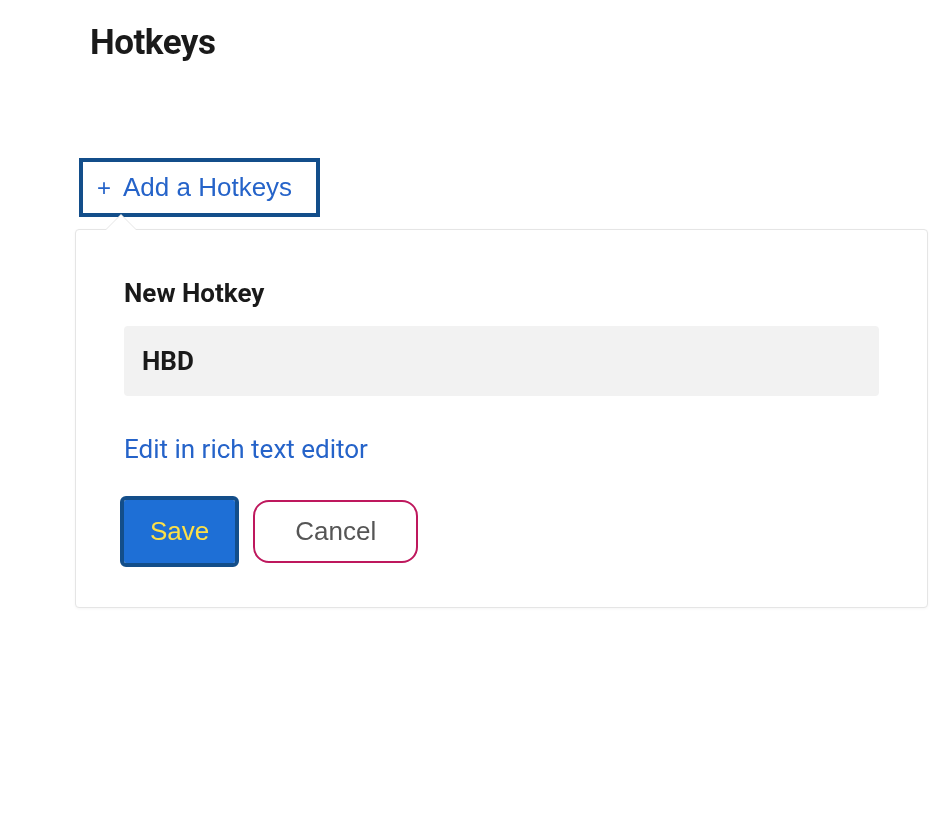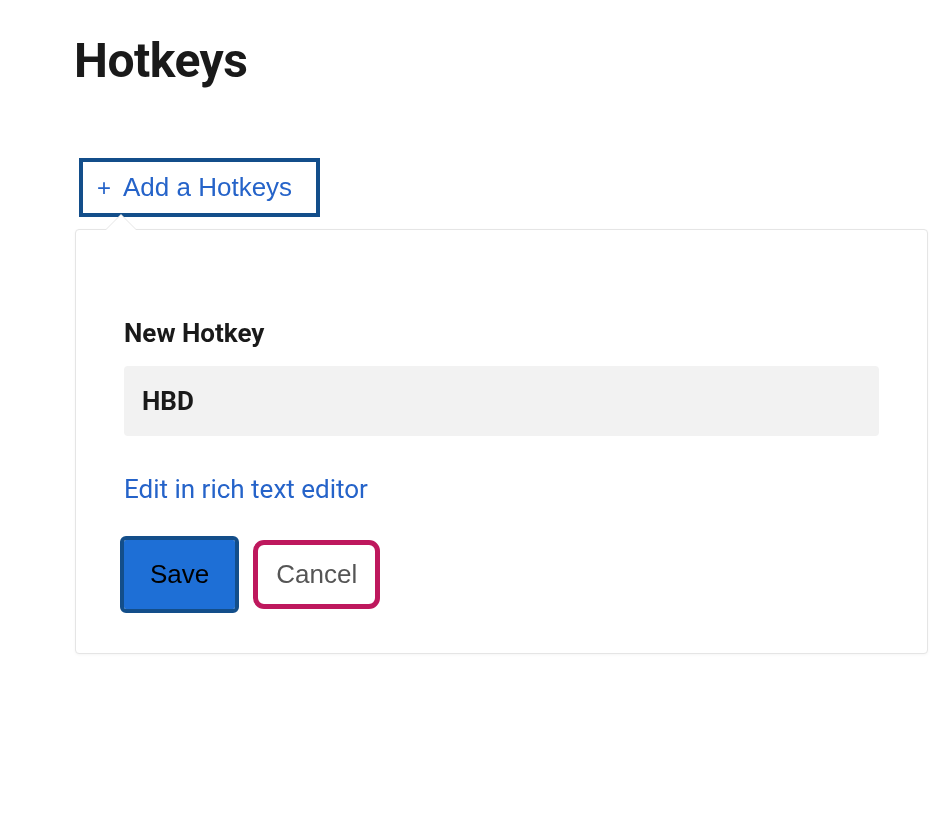--- a/index.html
+++ b/index.html
@@ -8,25 +8,26 @@
       padding: 0;
     }
     body {
       font-family: -apple-system, BlinkMacSystemFont, "Segoe UI", Roboto, "Helvetica Neue", Arial, sans-serif;
       background: #ffffff;
       width: 938px;
       height: 828px;
       position: relative;
     }
     .page-title {
-      font-size: 48px;
+      font-size: 35px;
       font-weight: 700;
       color: #1a1a1a;
-      padding: 32px 0 0 74px;
+      padding: 22px 0 0 74px;
       letter-spacing: -0.5px;
+      margin-left: 16px;
     }
     .add-hotkey-button {
       position: absolute;
       top: 158px;
       left: 79px;
       display: inline-flex;
       align-items: center;
       gap: 12px;
       background: #ffffff;
       border: 4px solid #134e8a;
@@ -72,21 +73,20 @@
     .popover {
       margin-top: 17px;
       background: #ffffff;
       border: 1px solid #e5e5e5;
       border-radius: 4px;
       padding: 48px 48px 44px 48px;
       box-shadow: 0 1px 3px rgba(0,0,0,0.04);
     }
     .field-group {
       margin-bottom: 38px;
-      margin-top: 40px;
     }
     .field-label {
       font-size: 26px;
       font-weight: 700;
       color: #1a1a1a;
       margin-bottom: 18px;
     }
     .text-input-readonly {
       width: 100%;
       background: #f2f2f2;
@@ -116,38 +116,38 @@
       text-decoration: none;
       margin-bottom: 36px;
       cursor: pointer;
     }
     .button-row {
       display: flex;
       gap: 18px;
     }
     .save-button {
       background: #1e6fd6;
-      color: #000000;
+      color: #fde047;
       font-size: 26px;
       font-weight: 400;
       border: none;
       padding: 14px 26px;
       cursor: pointer;
       outline: 4px solid #134e8a;
       outline-offset: 0;
       border-radius: 2px;
     }
     .cancel-button {
       background: #ffffff;
       color: #555555;
       font-size: 26px;
       font-weight: 400;
-      border: 5px solid #be185d;
-      border-radius: 11px;
-      padding: 14px 18px;
+      border: 2px solid #be185d;
+      border-radius: 16px;
+      padding: 14px 40px;
       cursor: pointer;
     }
   </style>
 </head>
 <body>
 
 <h1 class="page-title">Hotkeys</h1>
 
 <button class="add-hotkey-button">
   <span class="plus-icon">+</span>

